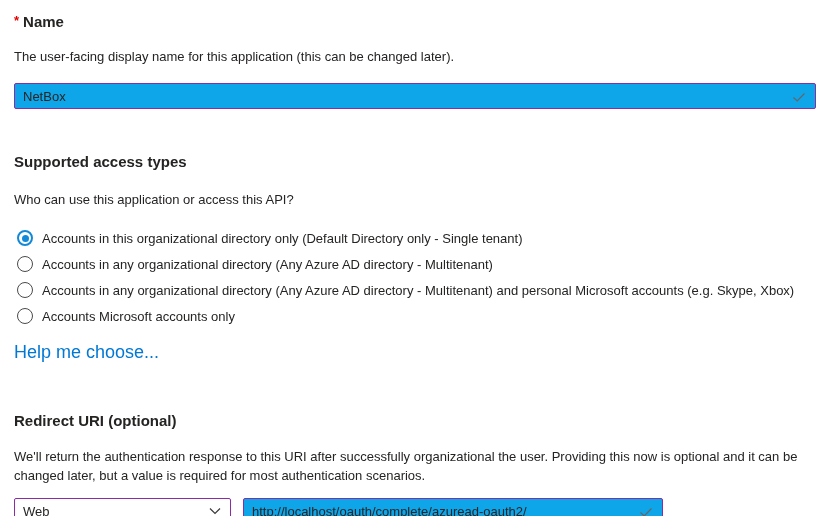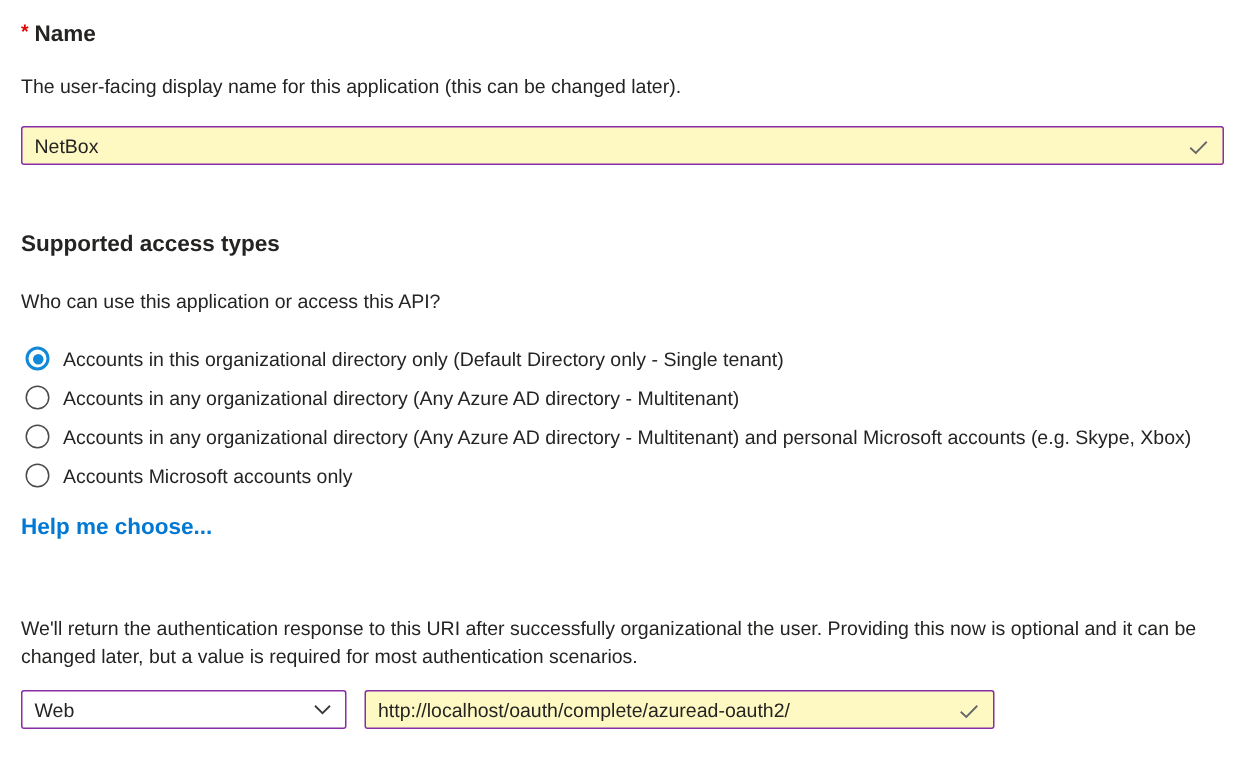--- a/index.html
+++ b/index.html
@@ -36,21 +36,21 @@
 
   
   .name-section { padding-top: 11px; }
   .name-section p.desc { margin-top: 15px; }
   .textbox {
     margin-top: 17px;
     position: relative;
     height: 26px;
     border: 1px solid #8a2da5;
     border-radius: 2px;
-    background: #fef9c3;
+    background: #0ea5e9;
     display: flex;
     align-items: center;
   }
   .textbox input {
     border: none;
     outline: none;
     flex: 1;
     height: 100%;
     padding: 0 28px 0 8px;
     font-family: "Liberation Sans", sans-serif;
@@ -100,25 +100,24 @@
   }
   .radio-label {
     margin-left: 9px;
     font-size: 13px;
     white-space: nowrap;
     color: #252423;
   }
   .help-link {
     display: inline-block;
     margin-top: 18px;
-    font-size: 15px;
+    font-size: 18px;
     color: #0078d4;
     text-decoration: none;
     cursor: pointer;
-    font-weight: bold;
   }
 
   
   .redirect-section { margin-top: 48px; }
   .redirect-section p.desc { margin-top: 16px; max-width: 801px; }
   .redirect-row {
     margin-top: 13px;
     display: flex;
     align-items: center;
   }
@@ -174,20 +173,21 @@
       <div class="radio-row">
         <span class="radio"></span>
         <span class="radio-label">Accounts Microsoft accounts only</span>
       </div>
     </div>
 
     <a class="help-link">Help me choose...</a>
   </section>
 
   <section class="redirect-section">
+    <h2 class="section-title">Redirect URI (optional)</h2>
     <p class="desc">We'll return the authentication response to this URI after successfully organizational the user. Providing this now is optional and it can be changed later, but a value is required for most authentication scenarios.</p>
 
     <div class="redirect-row">
       <div class="select">
         <span class="select-value">Web</span>
         <svg width="14" height="14" viewBox="0 0 14 14">
           <path d="M2 4.5 L7 9.5 L12 4.5" fill="none" stroke="#3b3a39" stroke-width="1.2"></path>
         </svg>
       </div>
       <div class="textbox uri-textbox">

